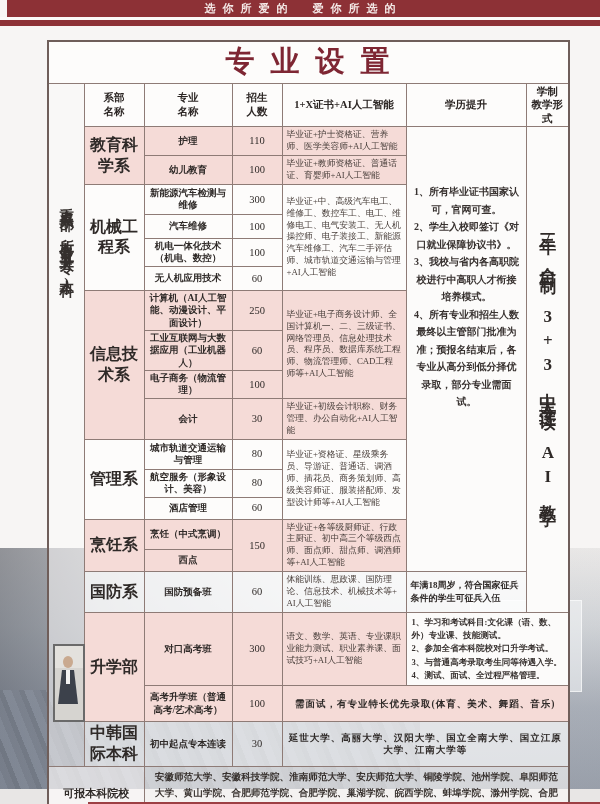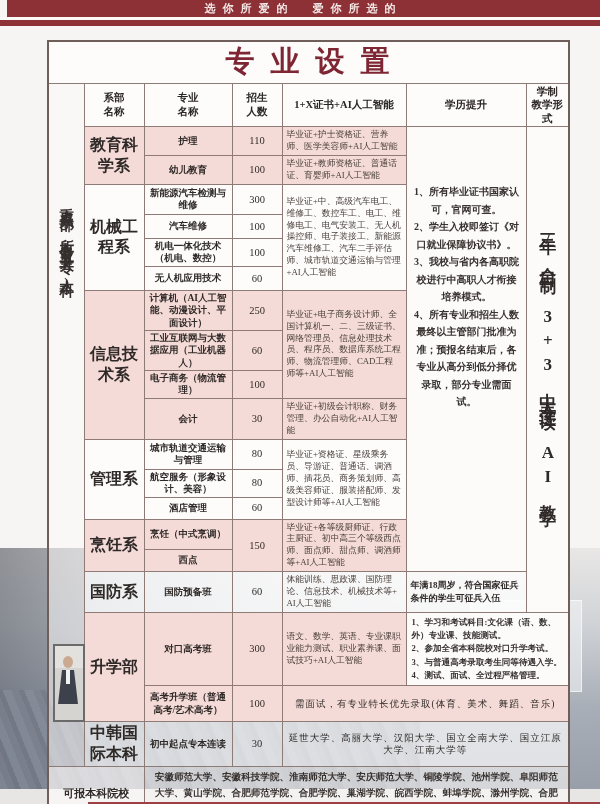--- a/index.html
+++ b/index.html
@@ -32,21 +32,21 @@
   .trans{background:rgba(255,255,255,.80);}
   .trans2{background:rgba(255,255,255,.68);}
   .dept{font-weight:bold;font-size:16px;}
   .major{font-weight:bold;font-size:9.5px;}
   .num{font-size:10.5px;}
   .cert{text-align:left;font-size:8.8px;color:#4b413d;padding:2px 4px;line-height:1.35;}
   .upgrade-big{text-align:center;vertical-align:top;padding:56px 6px 4px 7px;font-size:10px;font-weight:bold;
      line-height:1.75;white-space:pre-line;background:#fcfbfa;color:#383230;}
   .note{font-size:9px;font-weight:bold;text-align:left;padding:2px 4px;line-height:1.4;}
   .note-list{font-size:8.6px;text-align:left;white-space:pre-line;line-height:1.55;padding:3px 5px;background:#fcfbfa;font-weight:bold;color:#3a3432;}
-  .span-center{font-size:9.5px;font-weight:normal;letter-spacing:1px;}
+  .span-center{font-size:9.5px;font-weight:bold;letter-spacing:1px;}
   .v-text{writing-mode:vertical-rl;text-orientation:upright;display:inline-block;}
   .strip-cell{vertical-align:top;background:rgba(252,250,249,.55);position:relative;padding-top:112px;}
   .strip-cell .v-text{font-size:14.5px;font-weight:bold;letter-spacing:3px;color:#35302e;}
   .schedule-cell{background:#fcfbfa;}
   .schedule-cell .v-text{font-size:17px;font-weight:bold;letter-spacing:5px;color:#2e2927;}
   .schedule-cell .v-text span{display:inline;margin-inline-end:15px;}
   .bk-label{font-weight:bold;font-size:11px;background:rgba(252,250,249,.72);}
   .bk-list{font-size:9.6px;font-weight:bold;text-align:center;line-height:1.7;background:rgba(252,250,249,.60);padding:2px 8px;color:#38322f;}
   
   .teacher{position:absolute;left:4px;bottom:44px;width:28px;height:74px;

